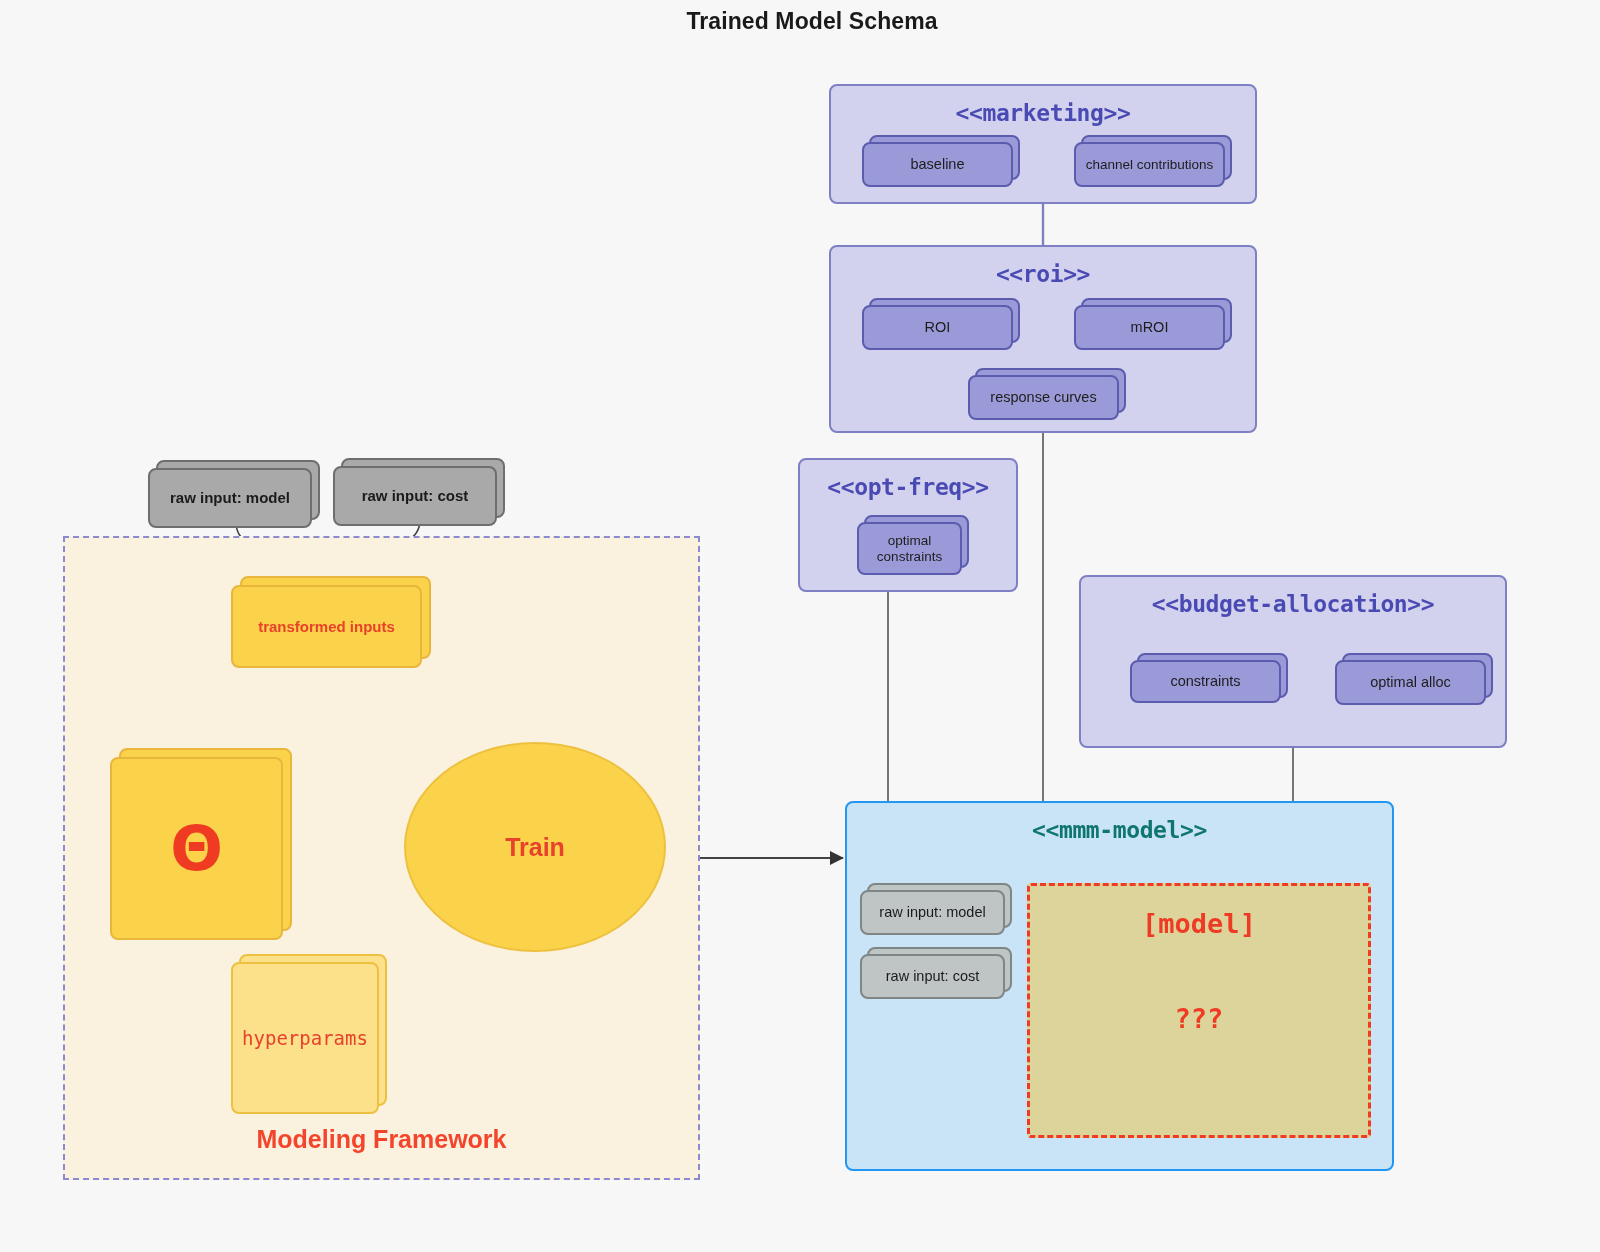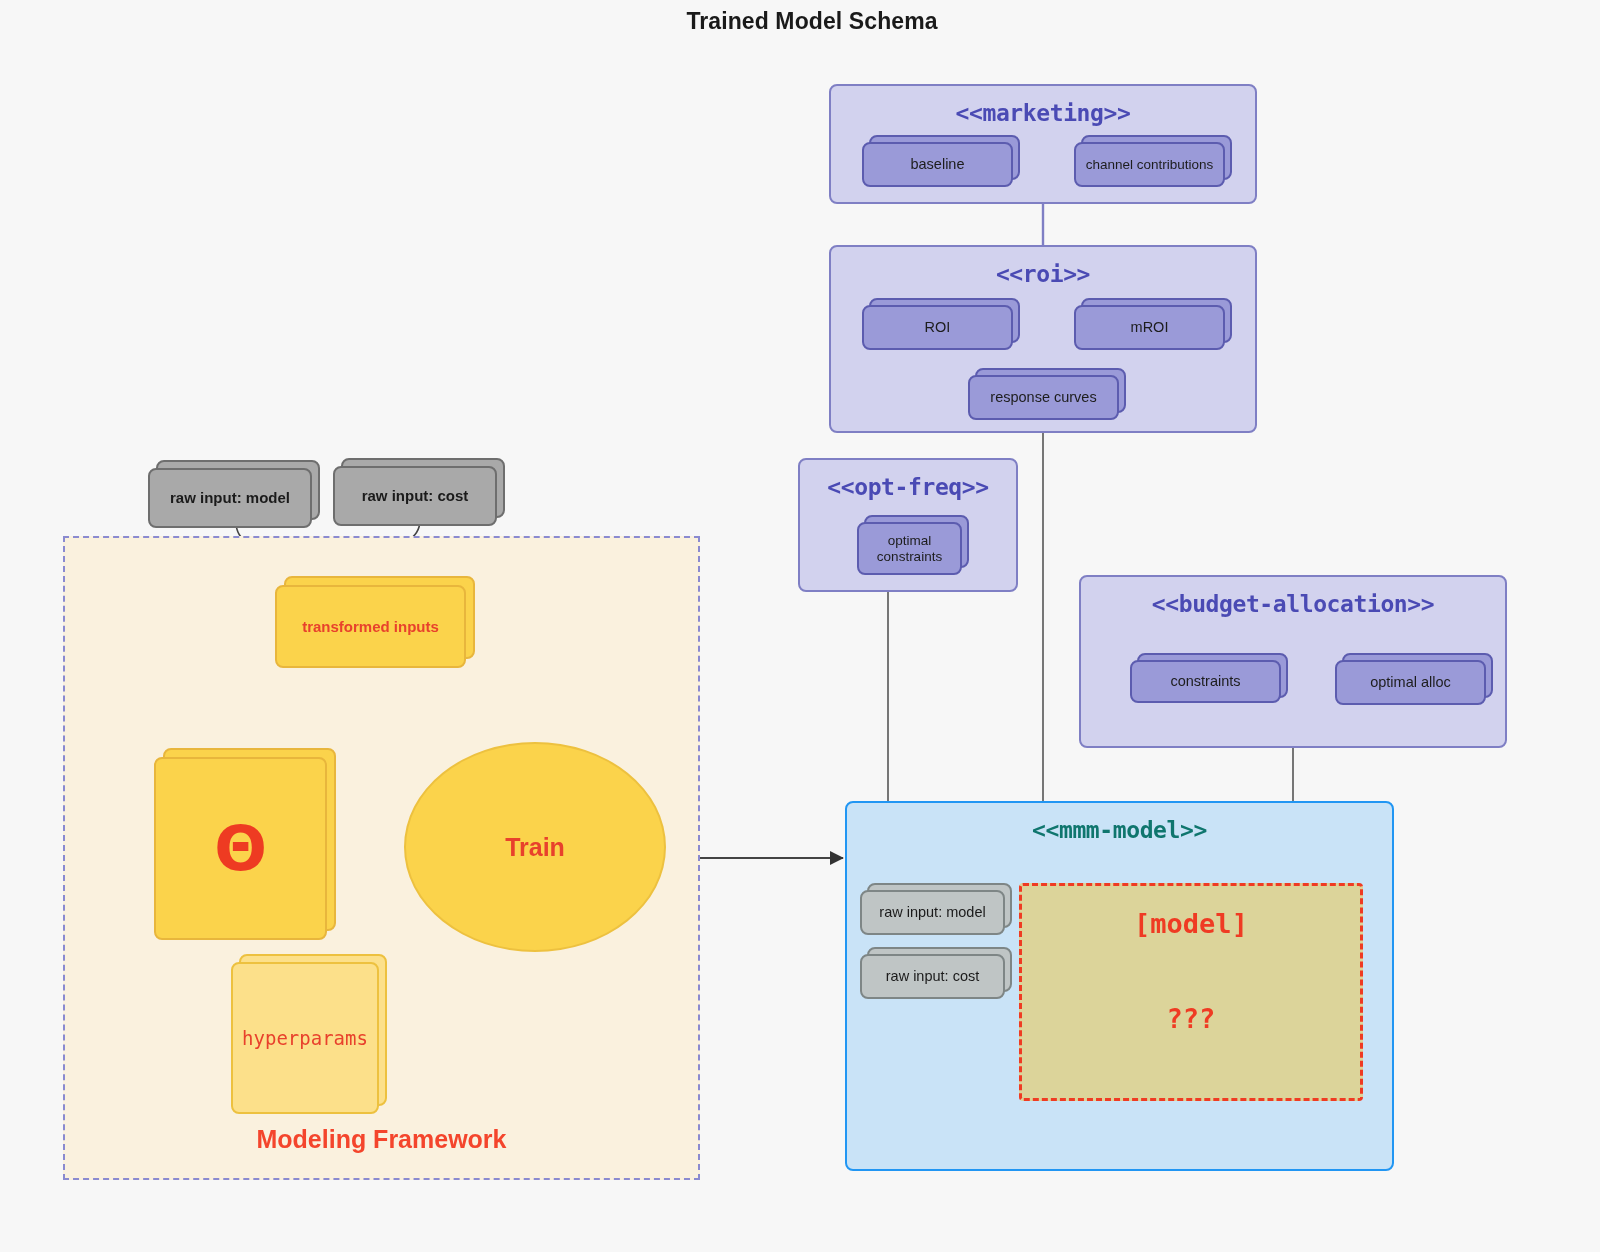--- a/index.html
+++ b/index.html
@@ -51,21 +51,21 @@
   .grey .face { color: #1b1b1b; font-size: 15px; font-weight: bold; }
 
   
   .grey2 .shadow1, .grey2 .shadow2, .grey2 .face {
     background: #bfc5c5; border: 2px solid #7e8686;
   }
   .grey2 .face { color: #1b1b1b; font-size: 14.5px; }
 
   
   .gold .shadow1, .gold .shadow2, .gold .face {
-    background: #fbd34b; border: 2px solid #e8b63c; margin-left: 44px;
+    background: #fbd34b; border: 2px solid #e8b63c;
   }
   .gold .face { color: #e8412c; font-size: 15px; font-weight: bold; }
 
   
   .lyellow .shadow1, .lyellow .shadow2, .lyellow .face {
     background: #fce08a; border: 2px solid #edc13f;
   }
   .lyellow .face {
     color: #e8412c; font-size: 19px;
     font-family: "DejaVu Sans Mono", monospace;
@@ -283,19 +283,19 @@
     <div class="node grey2" style="left:13px; top:80px; width:152px; height:52px;">
       <div class="shadow1" style="left:7px; top:0px; width:145px; height:45px;"></div>
       <div class="face" style="left:0px; top:7px; width:145px; height:45px;">raw input: model</div>
     </div>
 
     <div class="node grey2" style="left:13px; top:144px; width:152px; height:52px;">
       <div class="shadow1" style="left:7px; top:0px; width:145px; height:45px;"></div>
       <div class="face" style="left:0px; top:7px; width:145px; height:45px;">raw input: cost</div>
     </div>
 
-    <div class="model-box" style="left:172px; top:80px; width:344px; height:218px;">
+    <div class="model-box" style="left:180px; top:80px; width:344px; height:255px;">
       <div class="m-label">[model]</div>
       <div class="m-q">???</div>
     </div>
   </div>
 
 </div>
 
 </body></html>

